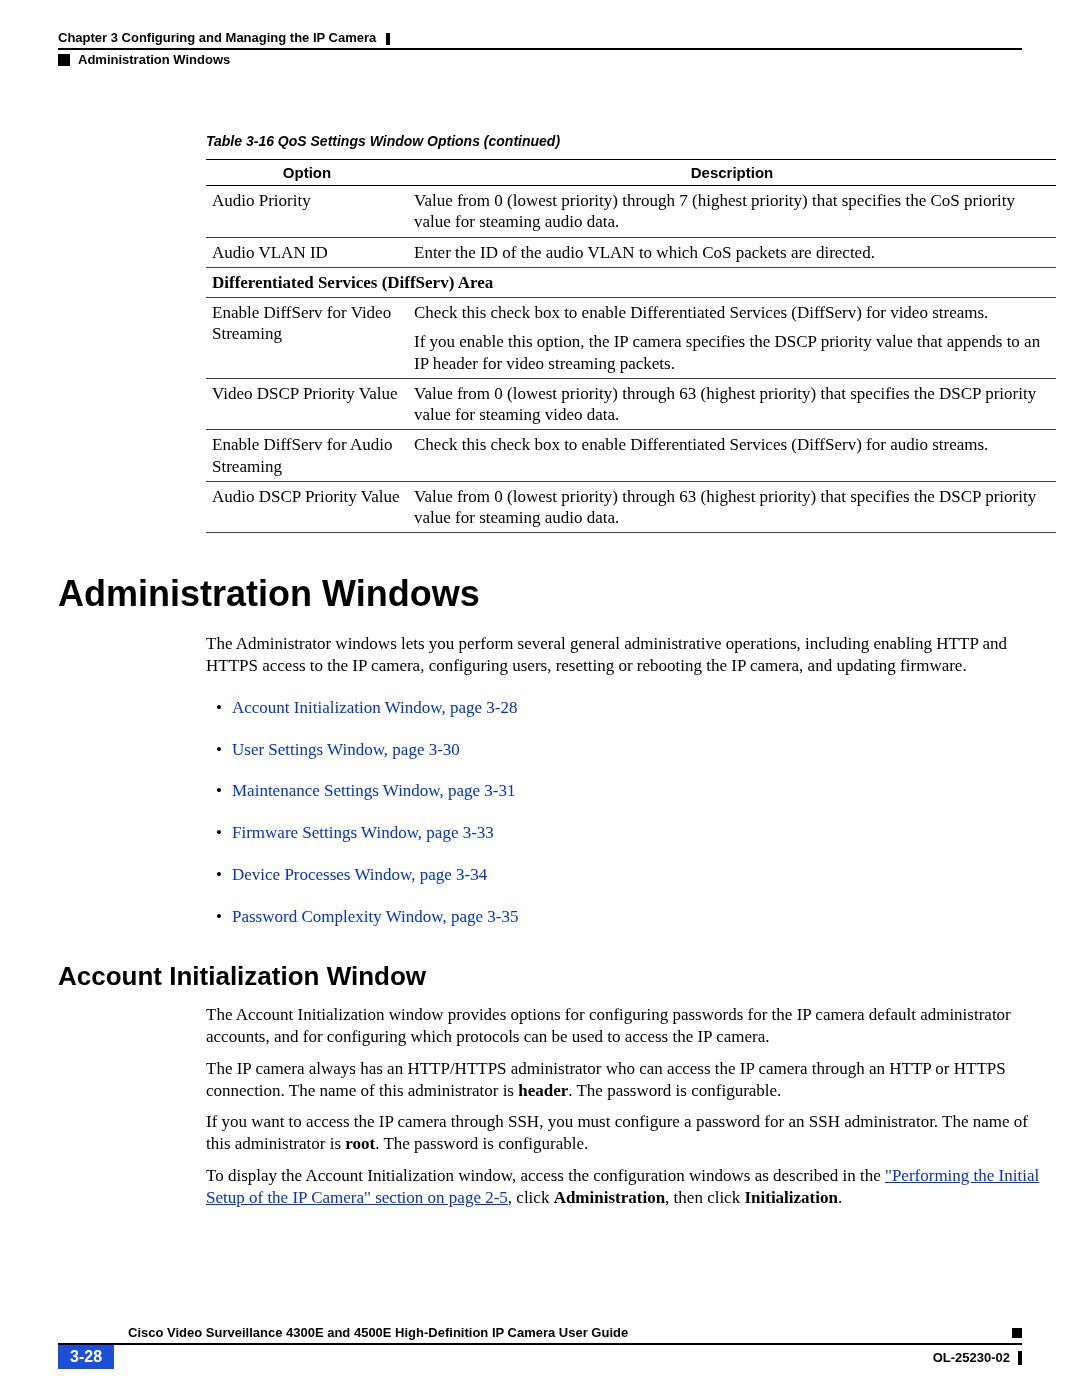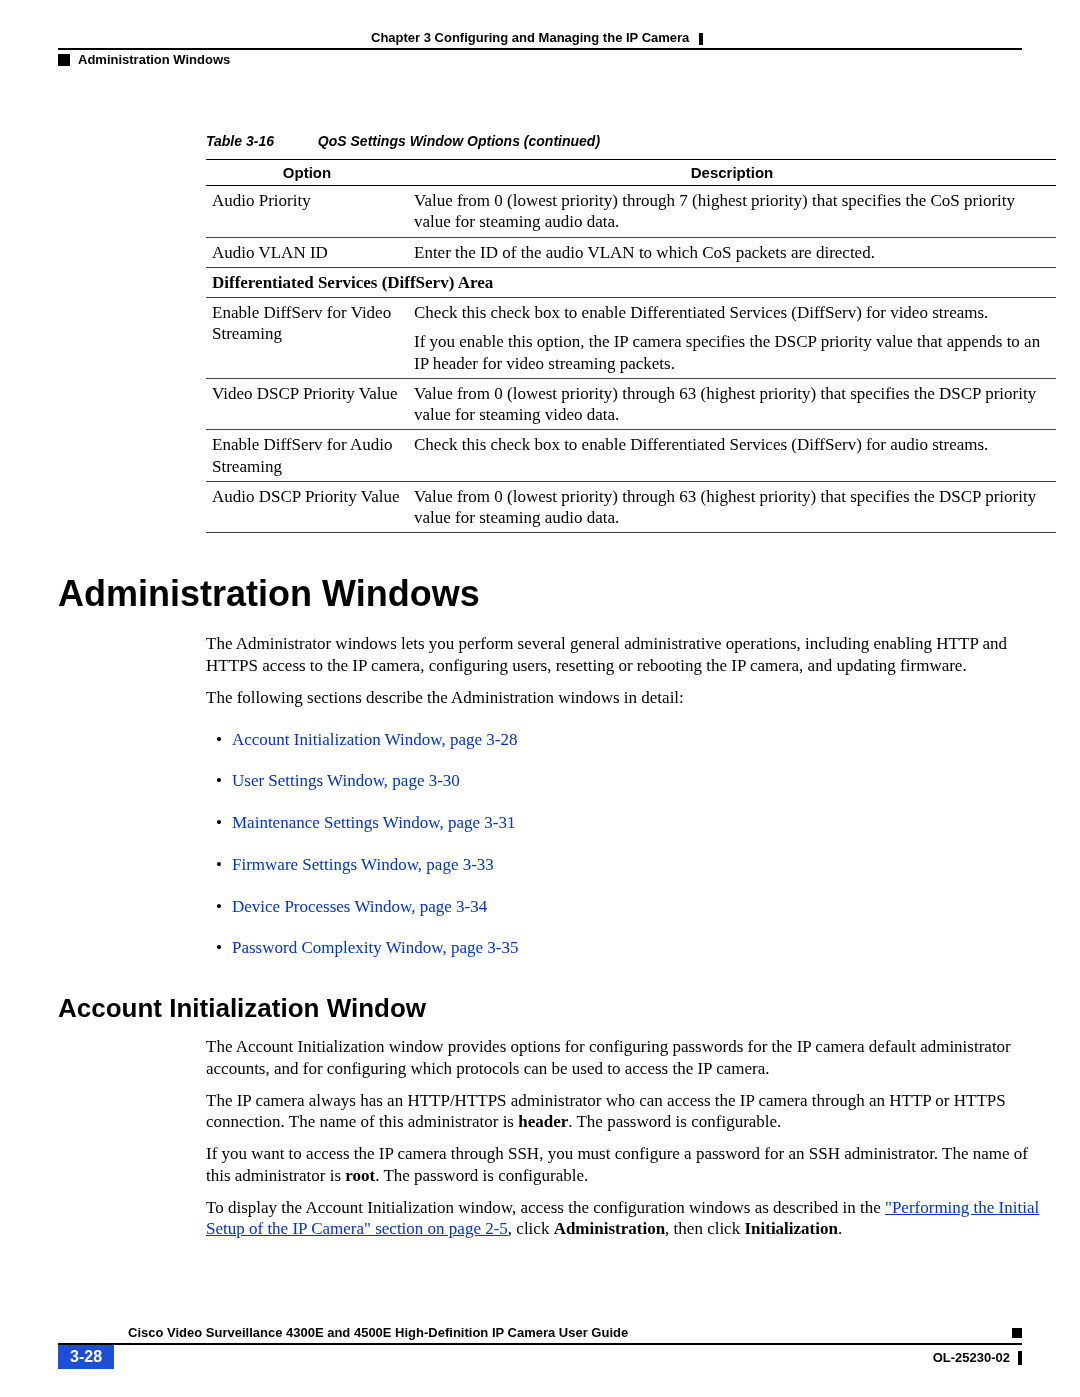--- a/index.html
+++ b/index.html
@@ -15,21 +15,21 @@
     height: 1397px;
     position: relative;
     padding: 30px 58px 0 58px;
     box-sizing: border-box;
   }
   .header {
     font-family: Arial, Helvetica, sans-serif;
     font-size: 13px;
   }
   .header-top {
-    text-align: center;
+    text-align: left;
     font-weight: bold;
     padding-right: 6px;
   }
   .header-rule {
     border-top: 2px solid #000;
     margin: 3px 0 2px 0;
   }
   .header-sub {
     display: flex;
     align-items: center;
@@ -44,21 +44,21 @@
     margin-right: 8px;
     flex-shrink: 0;
   }
   .table-caption {
     font-family: Arial, Helvetica, sans-serif;
     font-size: 14px;
     font-weight: bold;
     font-style: italic;
     margin: 66px 0 10px 148px;
   }
-  .table-caption .num { margin-right: 40px; }
+  .table-caption .num { }
   table.opts {
     border-collapse: collapse;
     width: 850px;
     margin-left: 148px;
     font-size: 17px;
   }
   table.opts th {
     font-family: Arial, Helvetica, sans-serif;
     font-weight: bold;
     font-size: 15px;
@@ -235,21 +235,20 @@
         <td class="col1">Audio DSCP Priority Value</td>
         <td>Value from 0 (lowest priority) through 63 (highest priority) that specifies the DSCP priority value for steaming audio data.</td>
       </tr>
     </tbody>
   </table>
 
   <h1 class="sec">Administration Windows</h1>
 
   <div class="body-text">
     <p>The Administrator windows lets you perform several general administrative operations, including enabling HTTP and HTTPS access to the IP camera, configuring users, resetting or rebooting the IP camera, and updating firmware.</p>
-    <p>The following sections describe the Administration windows in detail:</p>
     <ul class="links">
       <li><a href="#">Account Initialization Window, page 3-28</a></li>
       <li><a href="#">User Settings Window, page 3-30</a></li>
       <li><a href="#">Maintenance Settings Window, page 3-31</a></li>
       <li><a href="#">Firmware Settings Window, page 3-33</a></li>
       <li><a href="#">Device Processes Window, page 3-34</a></li>
       <li><a href="#">Password Complexity Window, page 3-35</a></li>
     </ul>
   </div>
 

